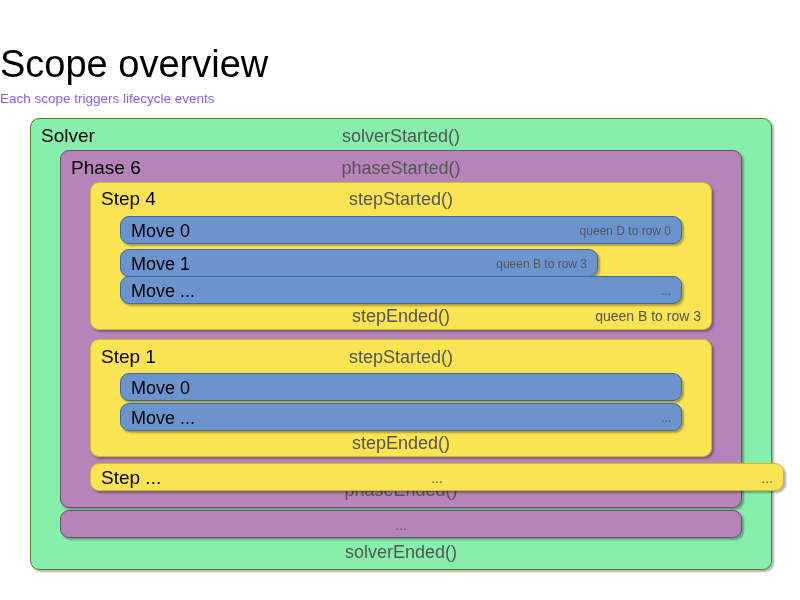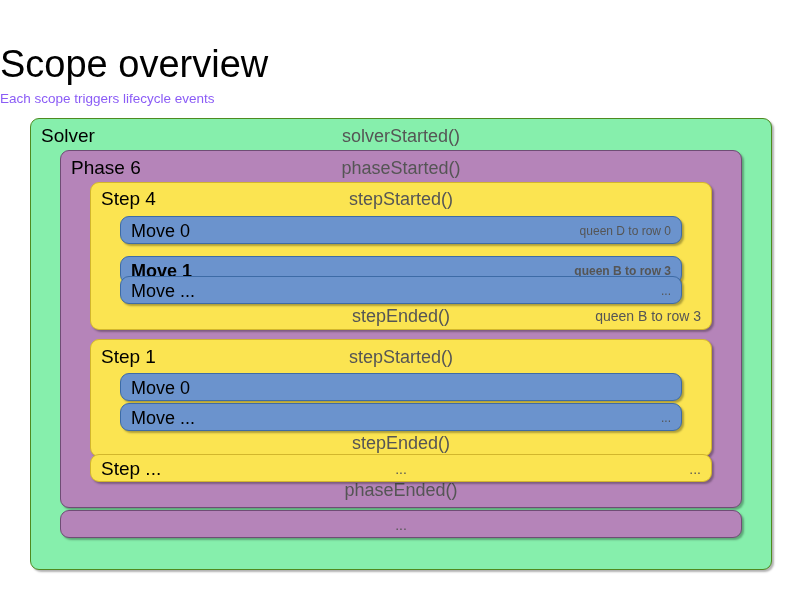--- a/index.html
+++ b/index.html
@@ -98,20 +98,23 @@
   <p id="page-subtitle">Each scope triggers lifecycle events</p>
 </div>
 
 <div class="scope scope-solver" style="left:30px; top:118px; width:742px; height:452px;">
 
   <div class="row" style="top:2px;">
     <span class="name">Solver</span>
     <span class="event">solverStarted()</span>
   </div>
 
+  <div class="row" style="top:418px;">
+    <span class="event">solverEnded()</span>
+  </div>
 
   <div class="scope scope-phase" style="left:29px; top:31px; width:682px; height:358px;">
 
     <div class="row" style="top:2px;">
       <span class="name">Phase 6</span>
       <span class="event">phaseStarted()</span>
     </div>
 
     <div class="row" style="top:324px;">
       <span class="event">phaseEnded()</span>
@@ -124,21 +127,21 @@
         <span class="event">stepStarted()</span>
       </div>
 
       <div class="scope scope-move" style="left:29px; top:33px; width:562px; height:28px;">
         <div class="row" style="top:-1px;">
           <span class="name">Move 0</span>
           <span class="detail">queen D to row 0</span>
         </div>
       </div>
 
-      <div class="scope scope-move" style="left:29px; top:73px; width:562px; height:28px;font-weight:bold;">
+      <div class="scope scope-move" style="left:29px; top:66px; width:478px; height:28px;">
         <div class="row" style="top:-1px;">
           <span class="name">Move 1</span>
           <span class="detail">queen B to row 3</span>
         </div>
       </div>
 
       <div class="scope scope-move" style="left:29px; top:93px; width:562px; height:28px;">
         <div class="row" style="top:-1px;">
           <span class="name">Move ...</span>
           <span class="detail">...</span>
@@ -169,21 +172,21 @@
           <span class="name">Move ...</span>
           <span class="detail">...</span>
         </div>
       </div>
 
       <div class="row" style="top:88px;">
         <span class="event">stepEnded()</span>
       </div>
     </div>
 
-    <div class="scope scope-step" style="left:29px; top:303px; width:622px; height:28px;">
+    <div class="scope scope-step" style="left:29px; top:312px; width:694px; height:28px;">
       <div class="row" style="top:-1px;">
         <span class="name">Step ...</span>
         <span class="event" style="font-size:14px;">...</span>
         <span class="detail">...</span>
       </div>
     </div>
 
   </div>
 
   <div class="scope scope-phase" style="left:29px; top:391px; width:682px; height:28px;">

